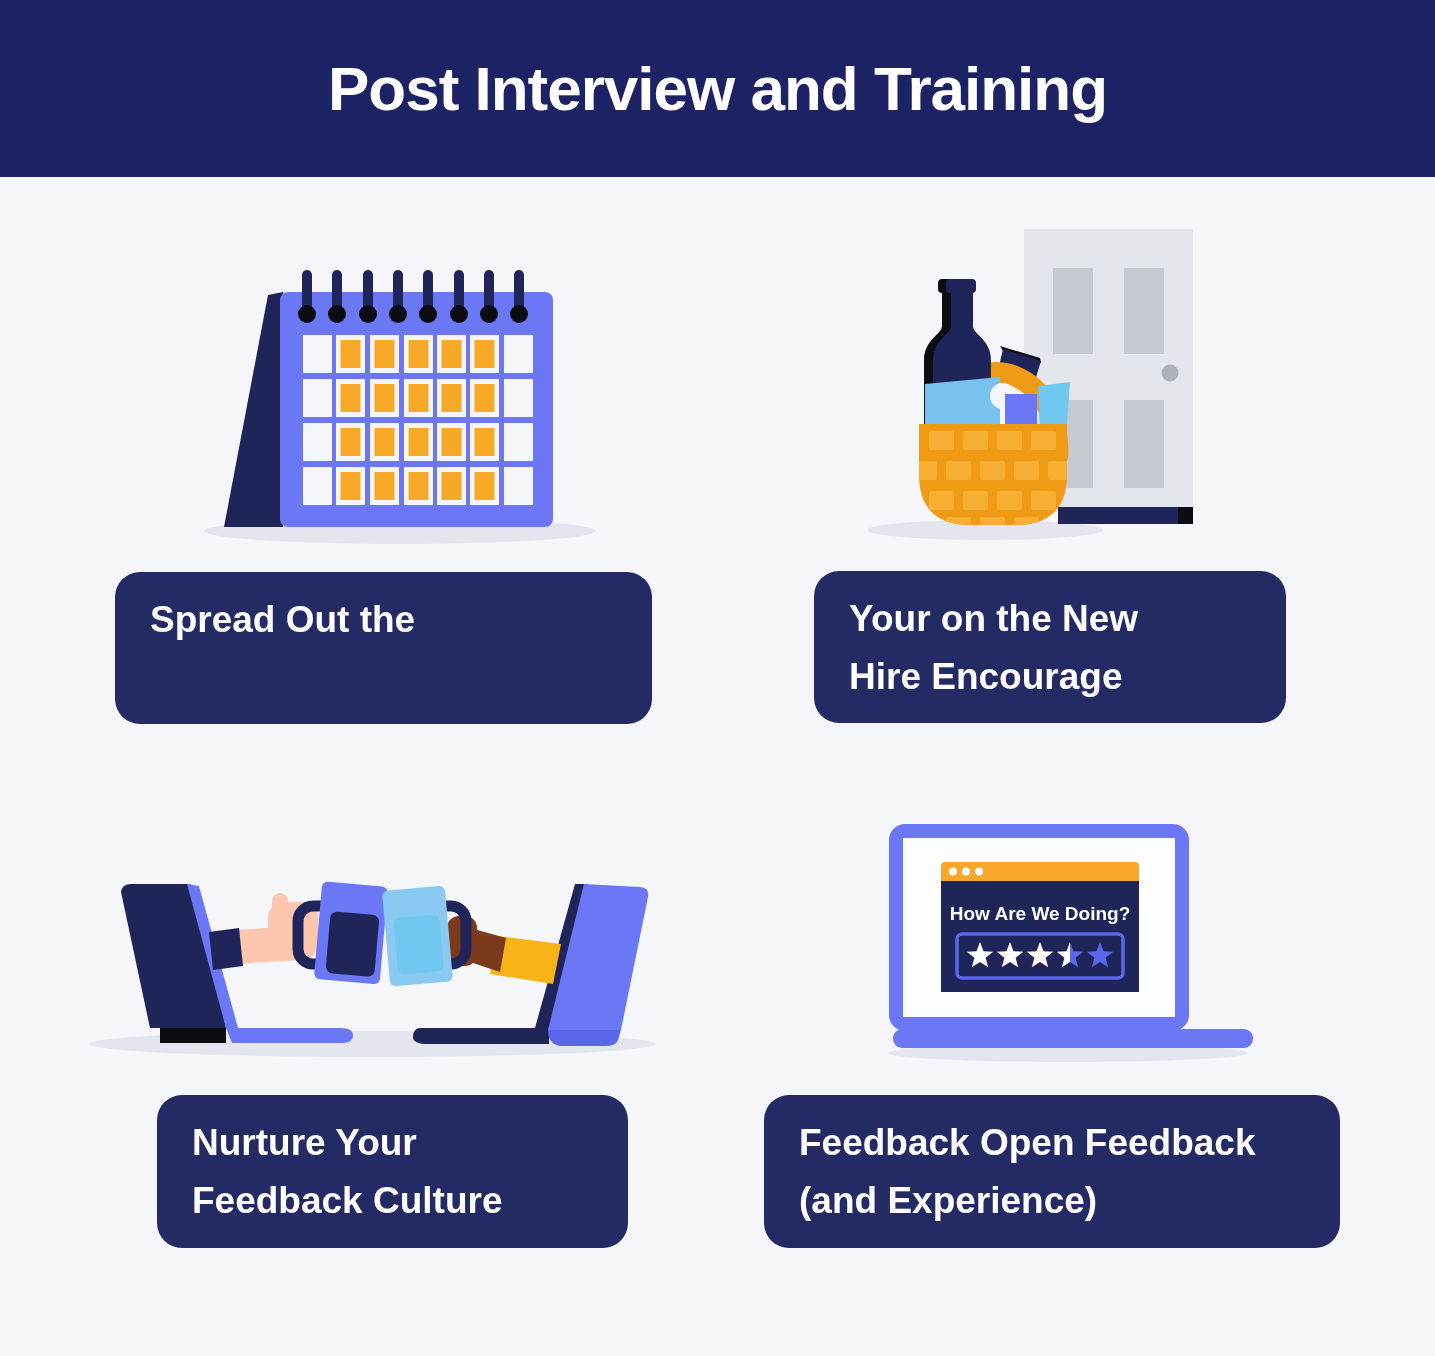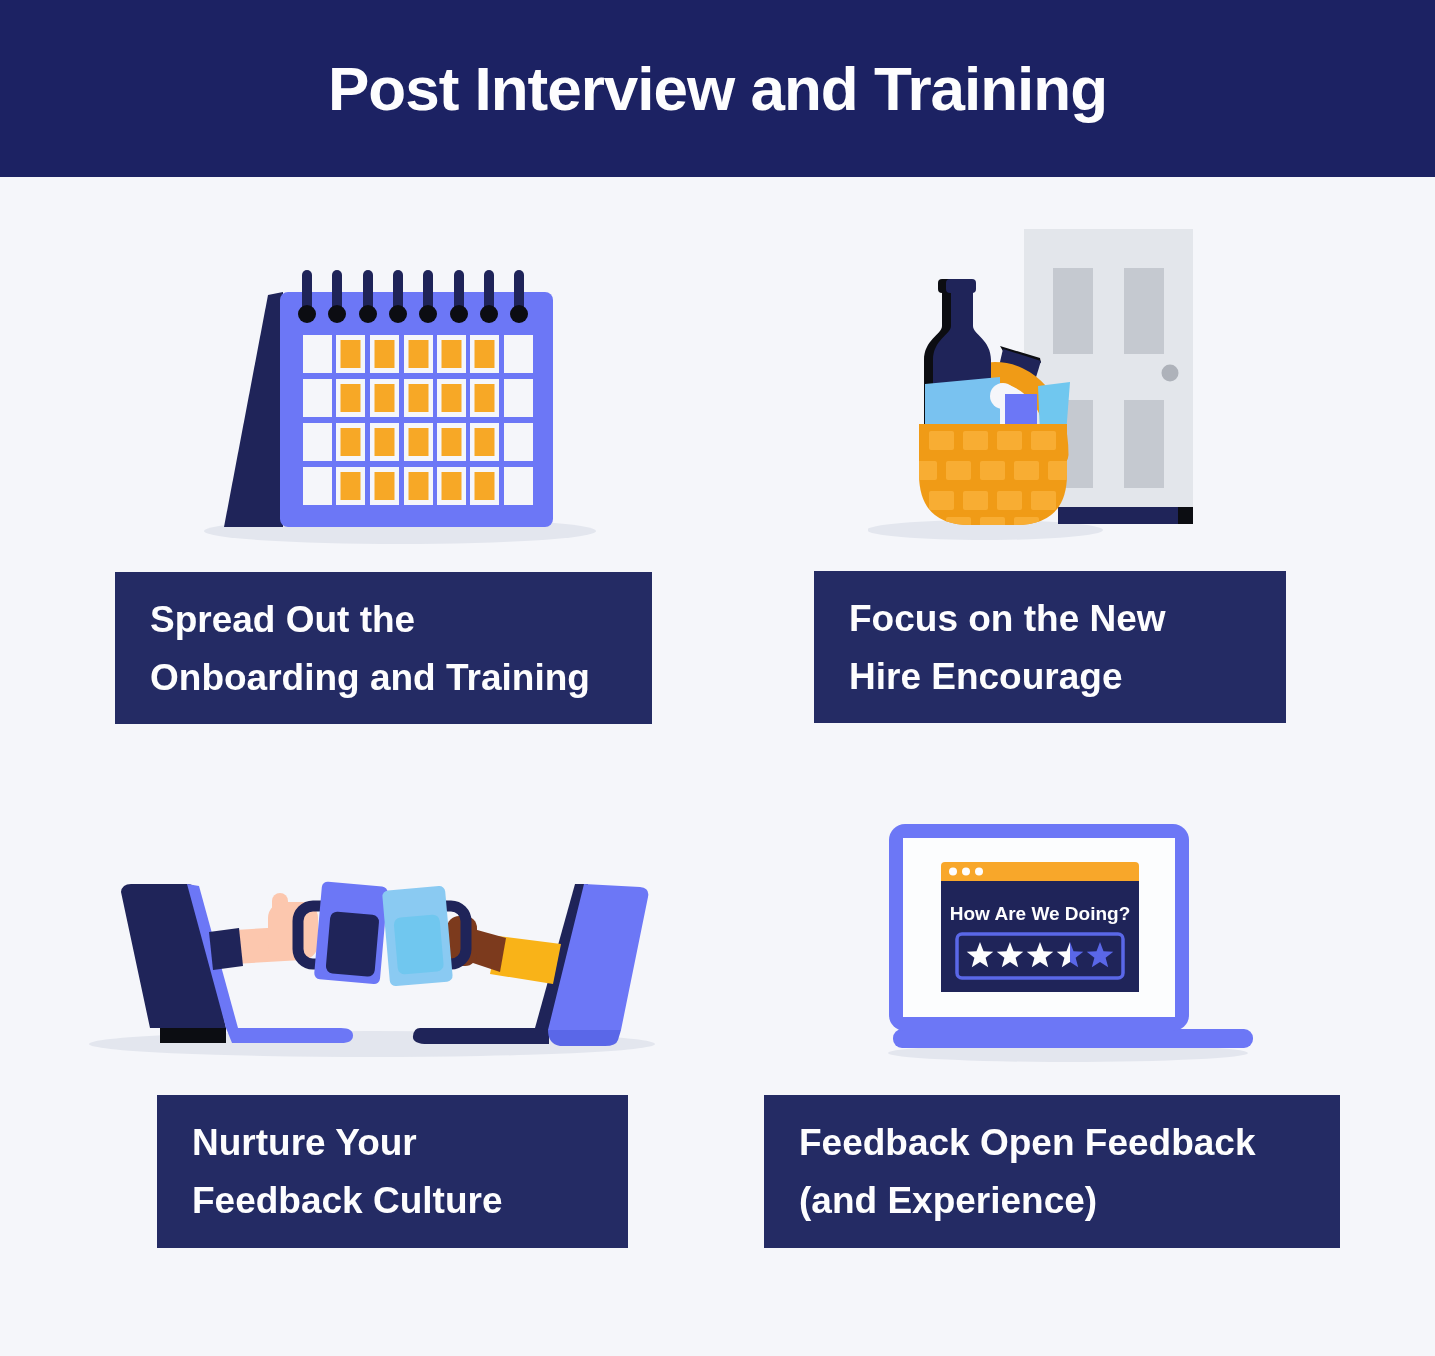--- a/index.html
+++ b/index.html
@@ -18,21 +18,21 @@
   }
   .header h1{
     margin:0;color:var(--text_white);
     font-size:62px;font-weight:bold;letter-spacing:-1px;
   }
   .label-box{
     position:absolute;
     background:var(--navy_box);
     color:var(--text_white);
     font-size:37px;font-weight:bold;line-height:1.58;
-    padding:19px 0 8px 35px;box-sizing:border-box;
+    padding:19px 0 8px 35px;box-sizing:border-box;border-radius:25px;
   }
   .label-box span{display:block;}
   #label-onboarding{left:115px;top:572px;width:537px;height:152px;}
   #label-newhire{left:814px;top:571px;width:472px;height:152px;}
   #label-culture{left:148px;top:1095px;width:471px;height:153px;margin-left:9px;}
   #label-feedback{left:764px;top:1095px;width:576px;height:153px;}
   .illus{position:absolute;display:block;}
   
   .fNavy{fill:var(--navy_illus);}
   .fPeri{fill:var(--periwinkle);}
@@ -201,24 +201,23 @@
           <rect x="1031" y="491" width="25" height="19" rx="2"></rect>
         <rect x="946" y="517" width="25" height="19" rx="2"></rect>
           <rect x="980" y="517" width="25" height="19" rx="2"></rect>
           <rect x="1014" y="517" width="25" height="19" rx="2"></rect>
       </g>
     </g>
   </svg>
 
   <div class="label-box" id="label-onboarding">
     <span>Spread Out the</span>
-    <span>Onboarding and Training</span>
   </div>
   <div class="label-box" id="label-newhire">
-    <span>Focus on the New</span>
+    <span>Your on the New</span>
     <span>Hire Encourage</span>
   </div>
 
   <svg class="illus" style="left:88px;top:858px;width:585px;height:212px" viewBox="88 858 585 212">
     <ellipse class="fShadow" cx="372" cy="1044" rx="283" ry="13"></ellipse>
     <g>
       <path class="fNavy" d="M131 884 Q122 884 121 892 L150 1028 H226 L196 890 Q195 884 187 884 Z"></path>
       <polygon class="fPeri" points="187,884 199,886 238,1028 226,1028"></polygon>
       <rect class="fBlack" x="160" y="1028" width="66" height="15"></rect>
       <path class="fPeri" d="M226 1028 L341 1028 Q353 1028 353 1035.5 Q353 1043 341 1043 L232 1043 Z"></path>

